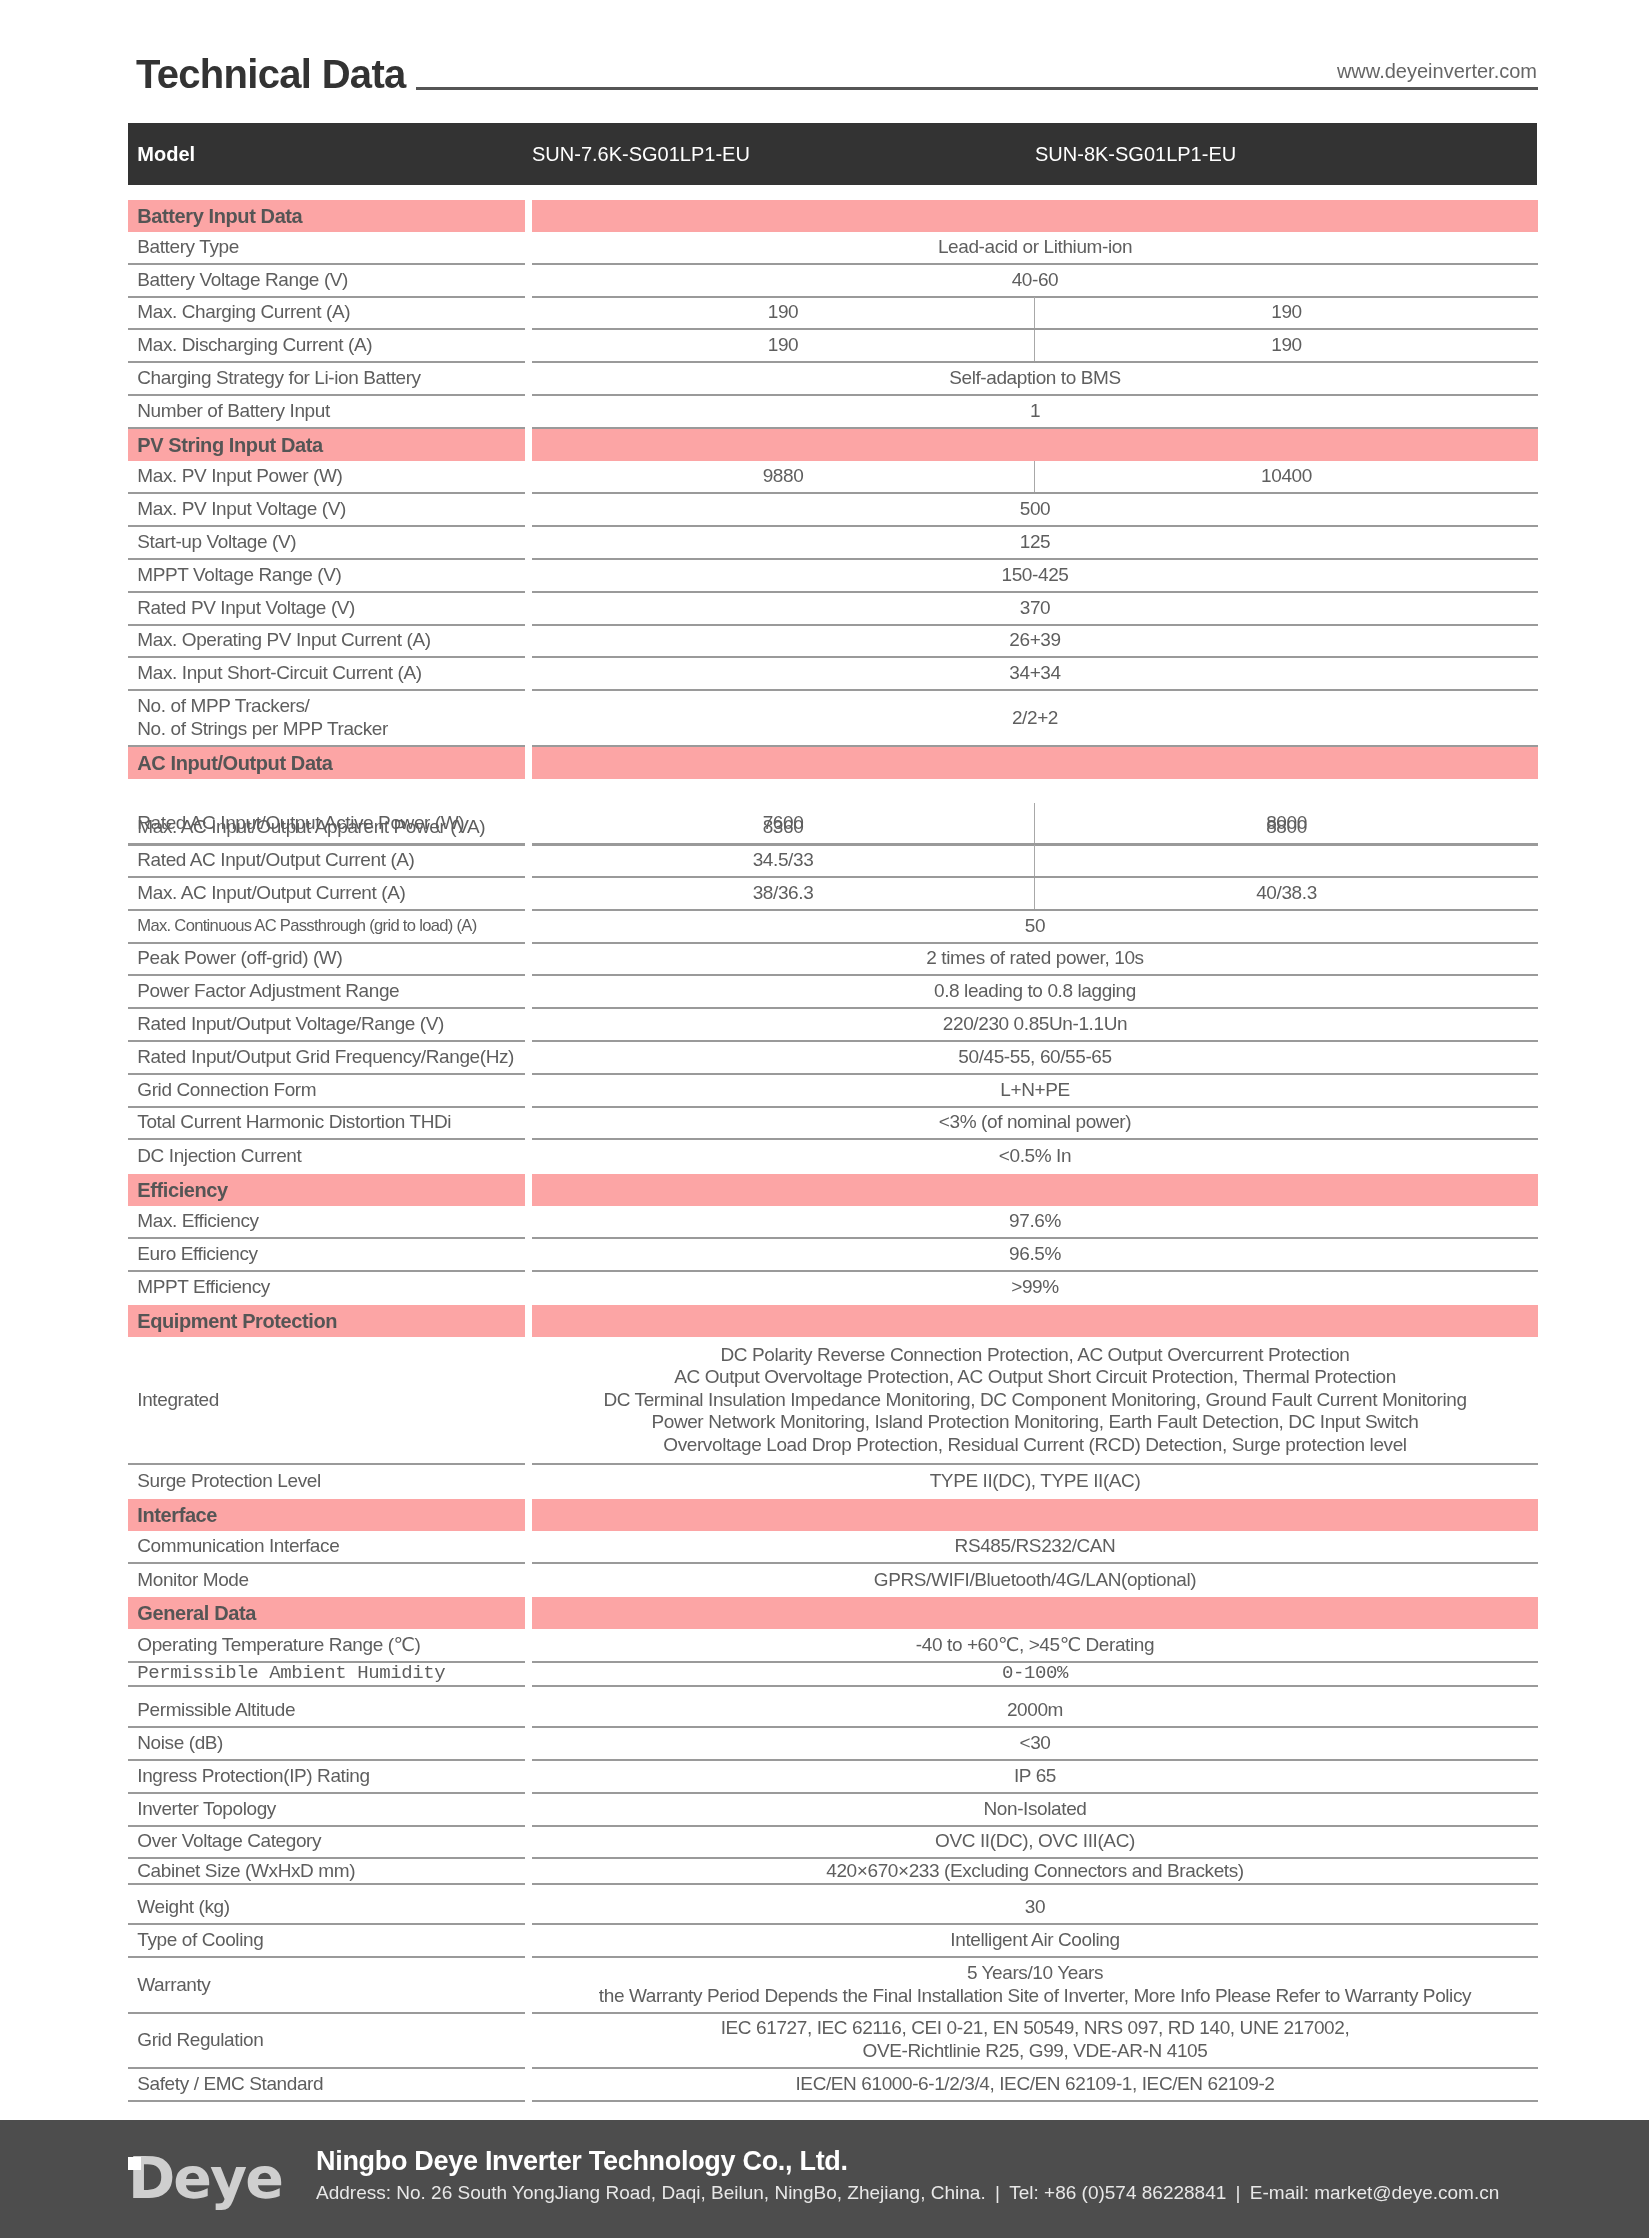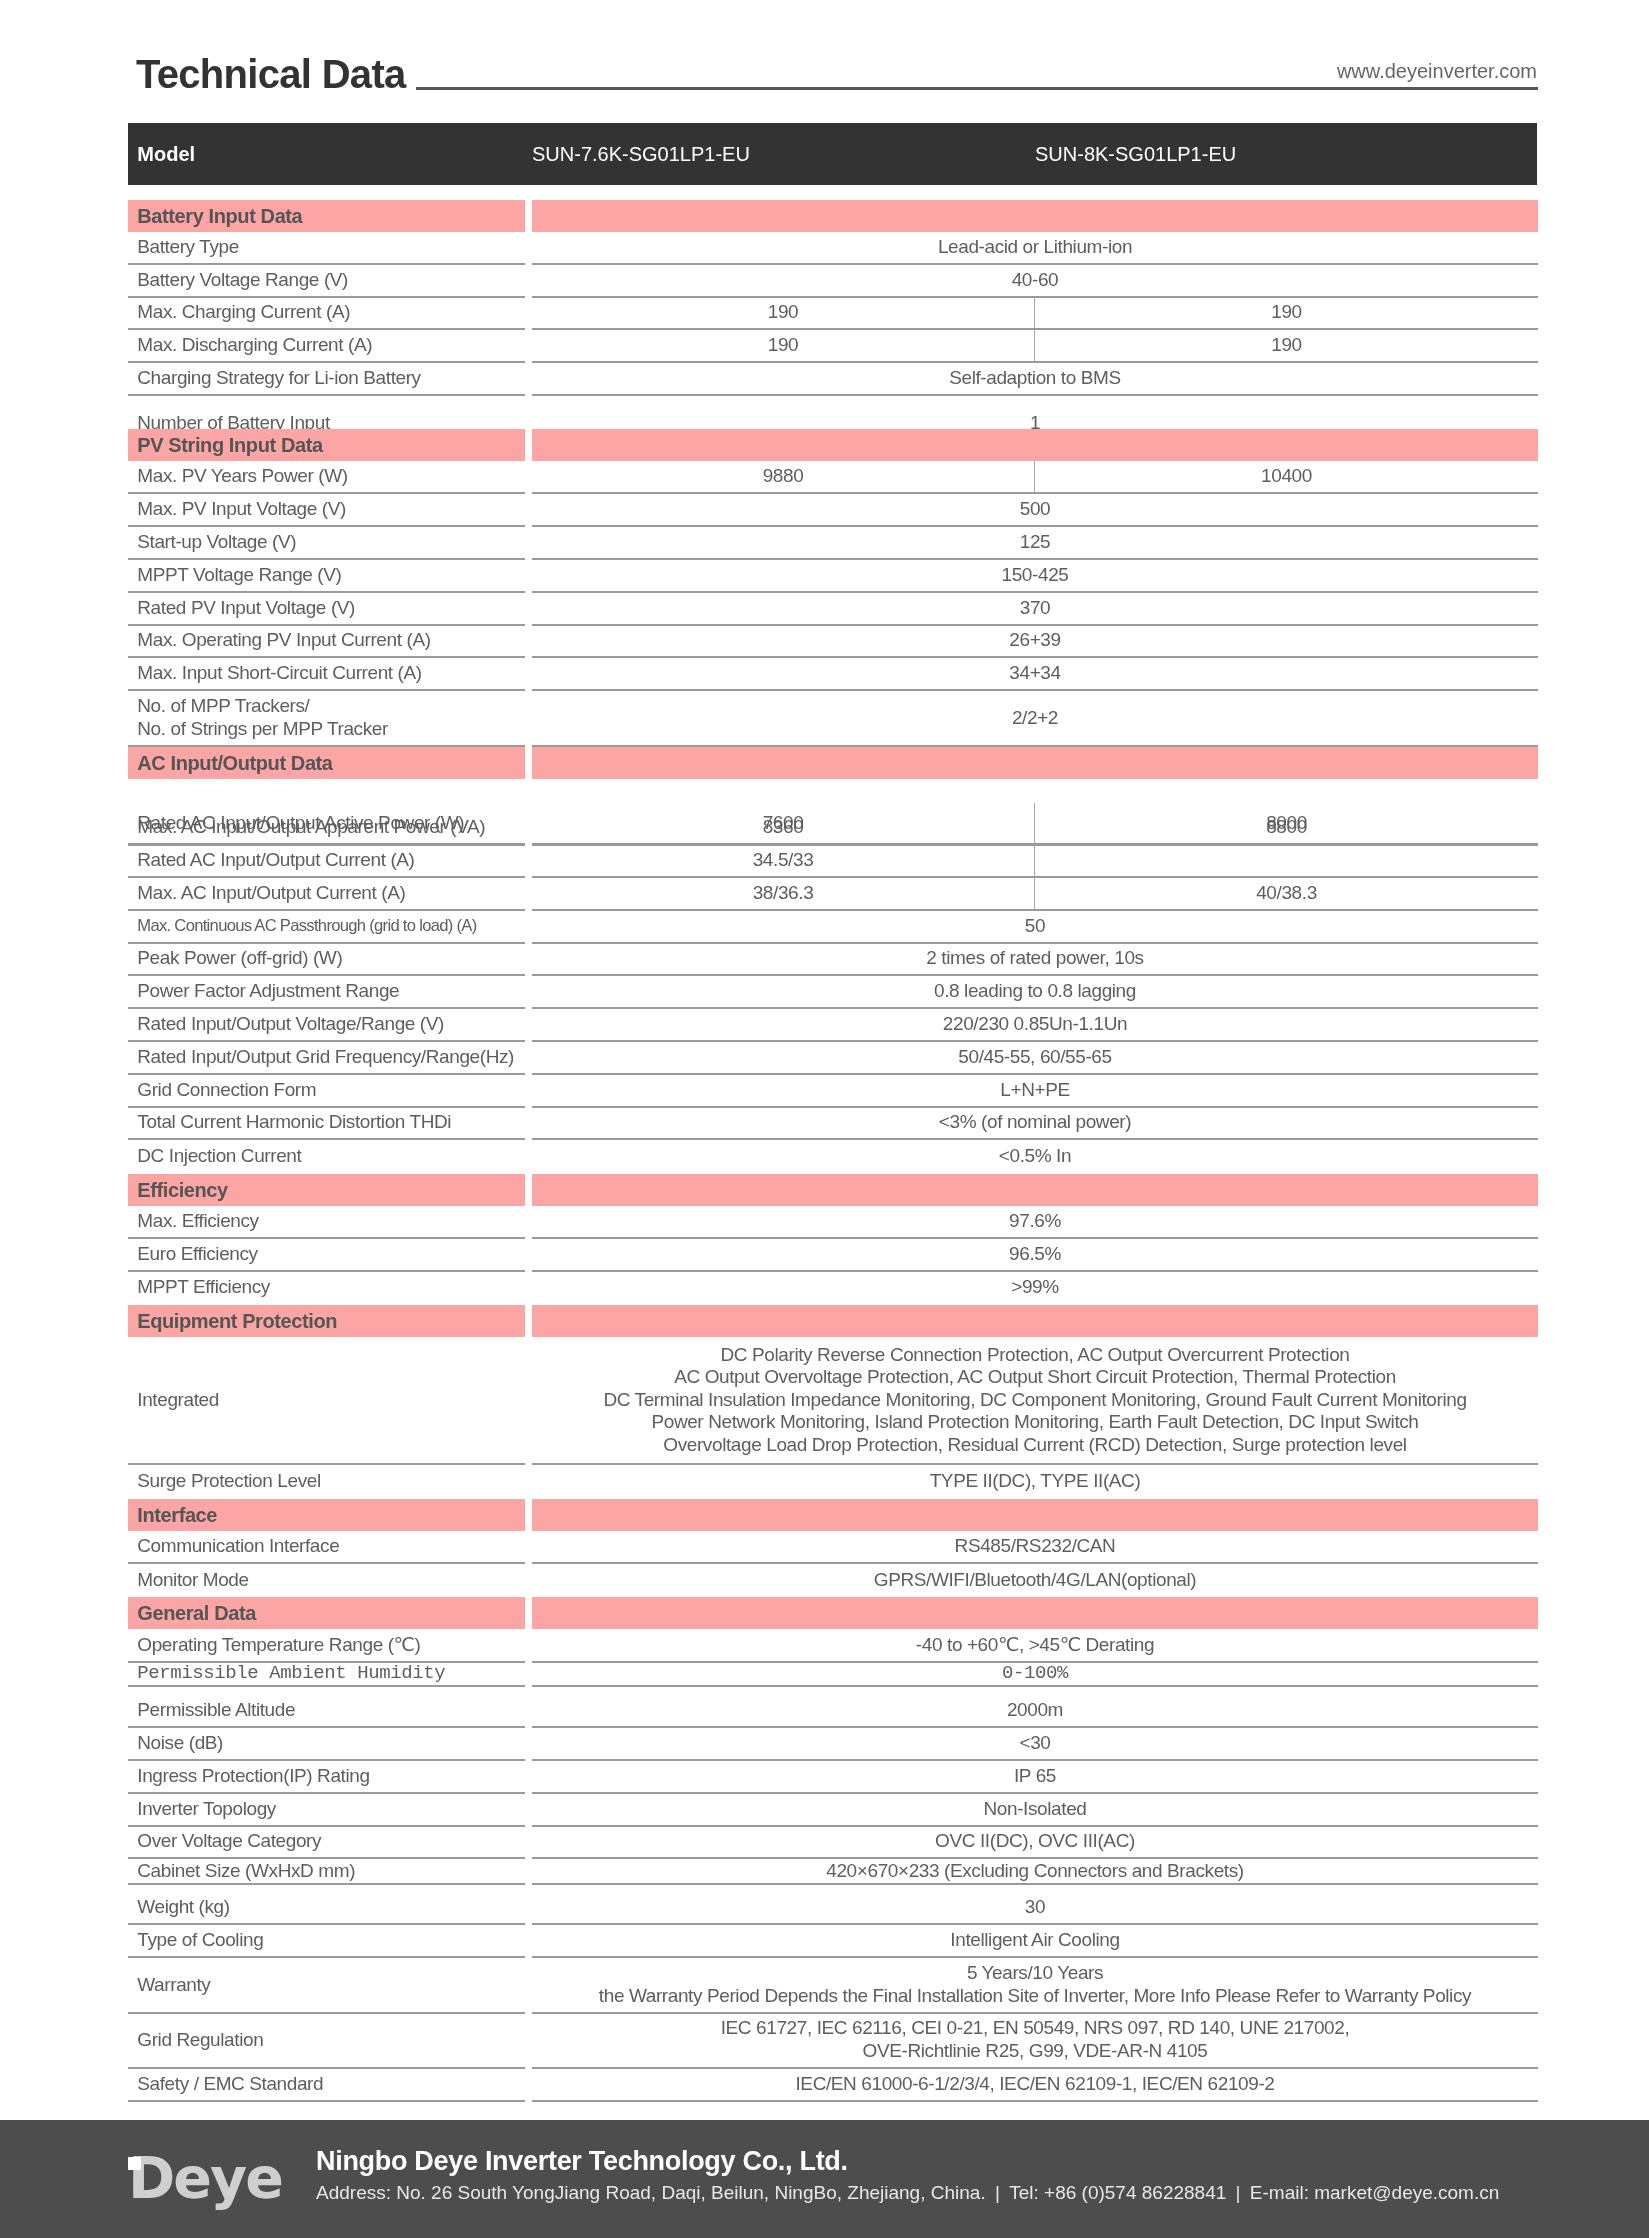--- a/index.html
+++ b/index.html
@@ -122,32 +122,32 @@
         <div class="cell c1">190</div>
         <div class="cell c2">190</div>
       </div>
     </div>
     <div class="row" style="top: 363px; height: 33px;">
       <div class="lab multiline">Charging Strategy for Li-ion Battery</div>
       <div class="val">
         <div class="cell full multiline">Self-adaption to BMS</div>
       </div>
     </div>
-    <div class="row" style="top: 408px; height: 33px;">
+    <div class="row" style="top: 396px; height: 33px;">
       <div class="lab multiline">Number of Battery Input</div>
       <div class="val">
         <div class="cell full multiline">1</div>
       </div>
     </div>
     <div class="row section" style="top: 429px; height: 32px;">
       <div class="lab">PV String Input Data</div>
       <div class="val"></div>
     </div>
     <div class="row" style="top: 461px; height: 33px;">
-      <div class="lab multiline">Max. PV Years Power (W)</div>
+      <div class="lab multiline">Max. PV Input Power (W)</div>
       <div class="val">
         <div class="cell c1">9880</div>
         <div class="cell c2">10400</div>
       </div>
     </div>
     <div class="row" style="top: 494px; height: 33px;">
       <div class="lab multiline">Max. PV Input Voltage (V)</div>
       <div class="val">
         <div class="cell full multiline">500</div>
       </div>

